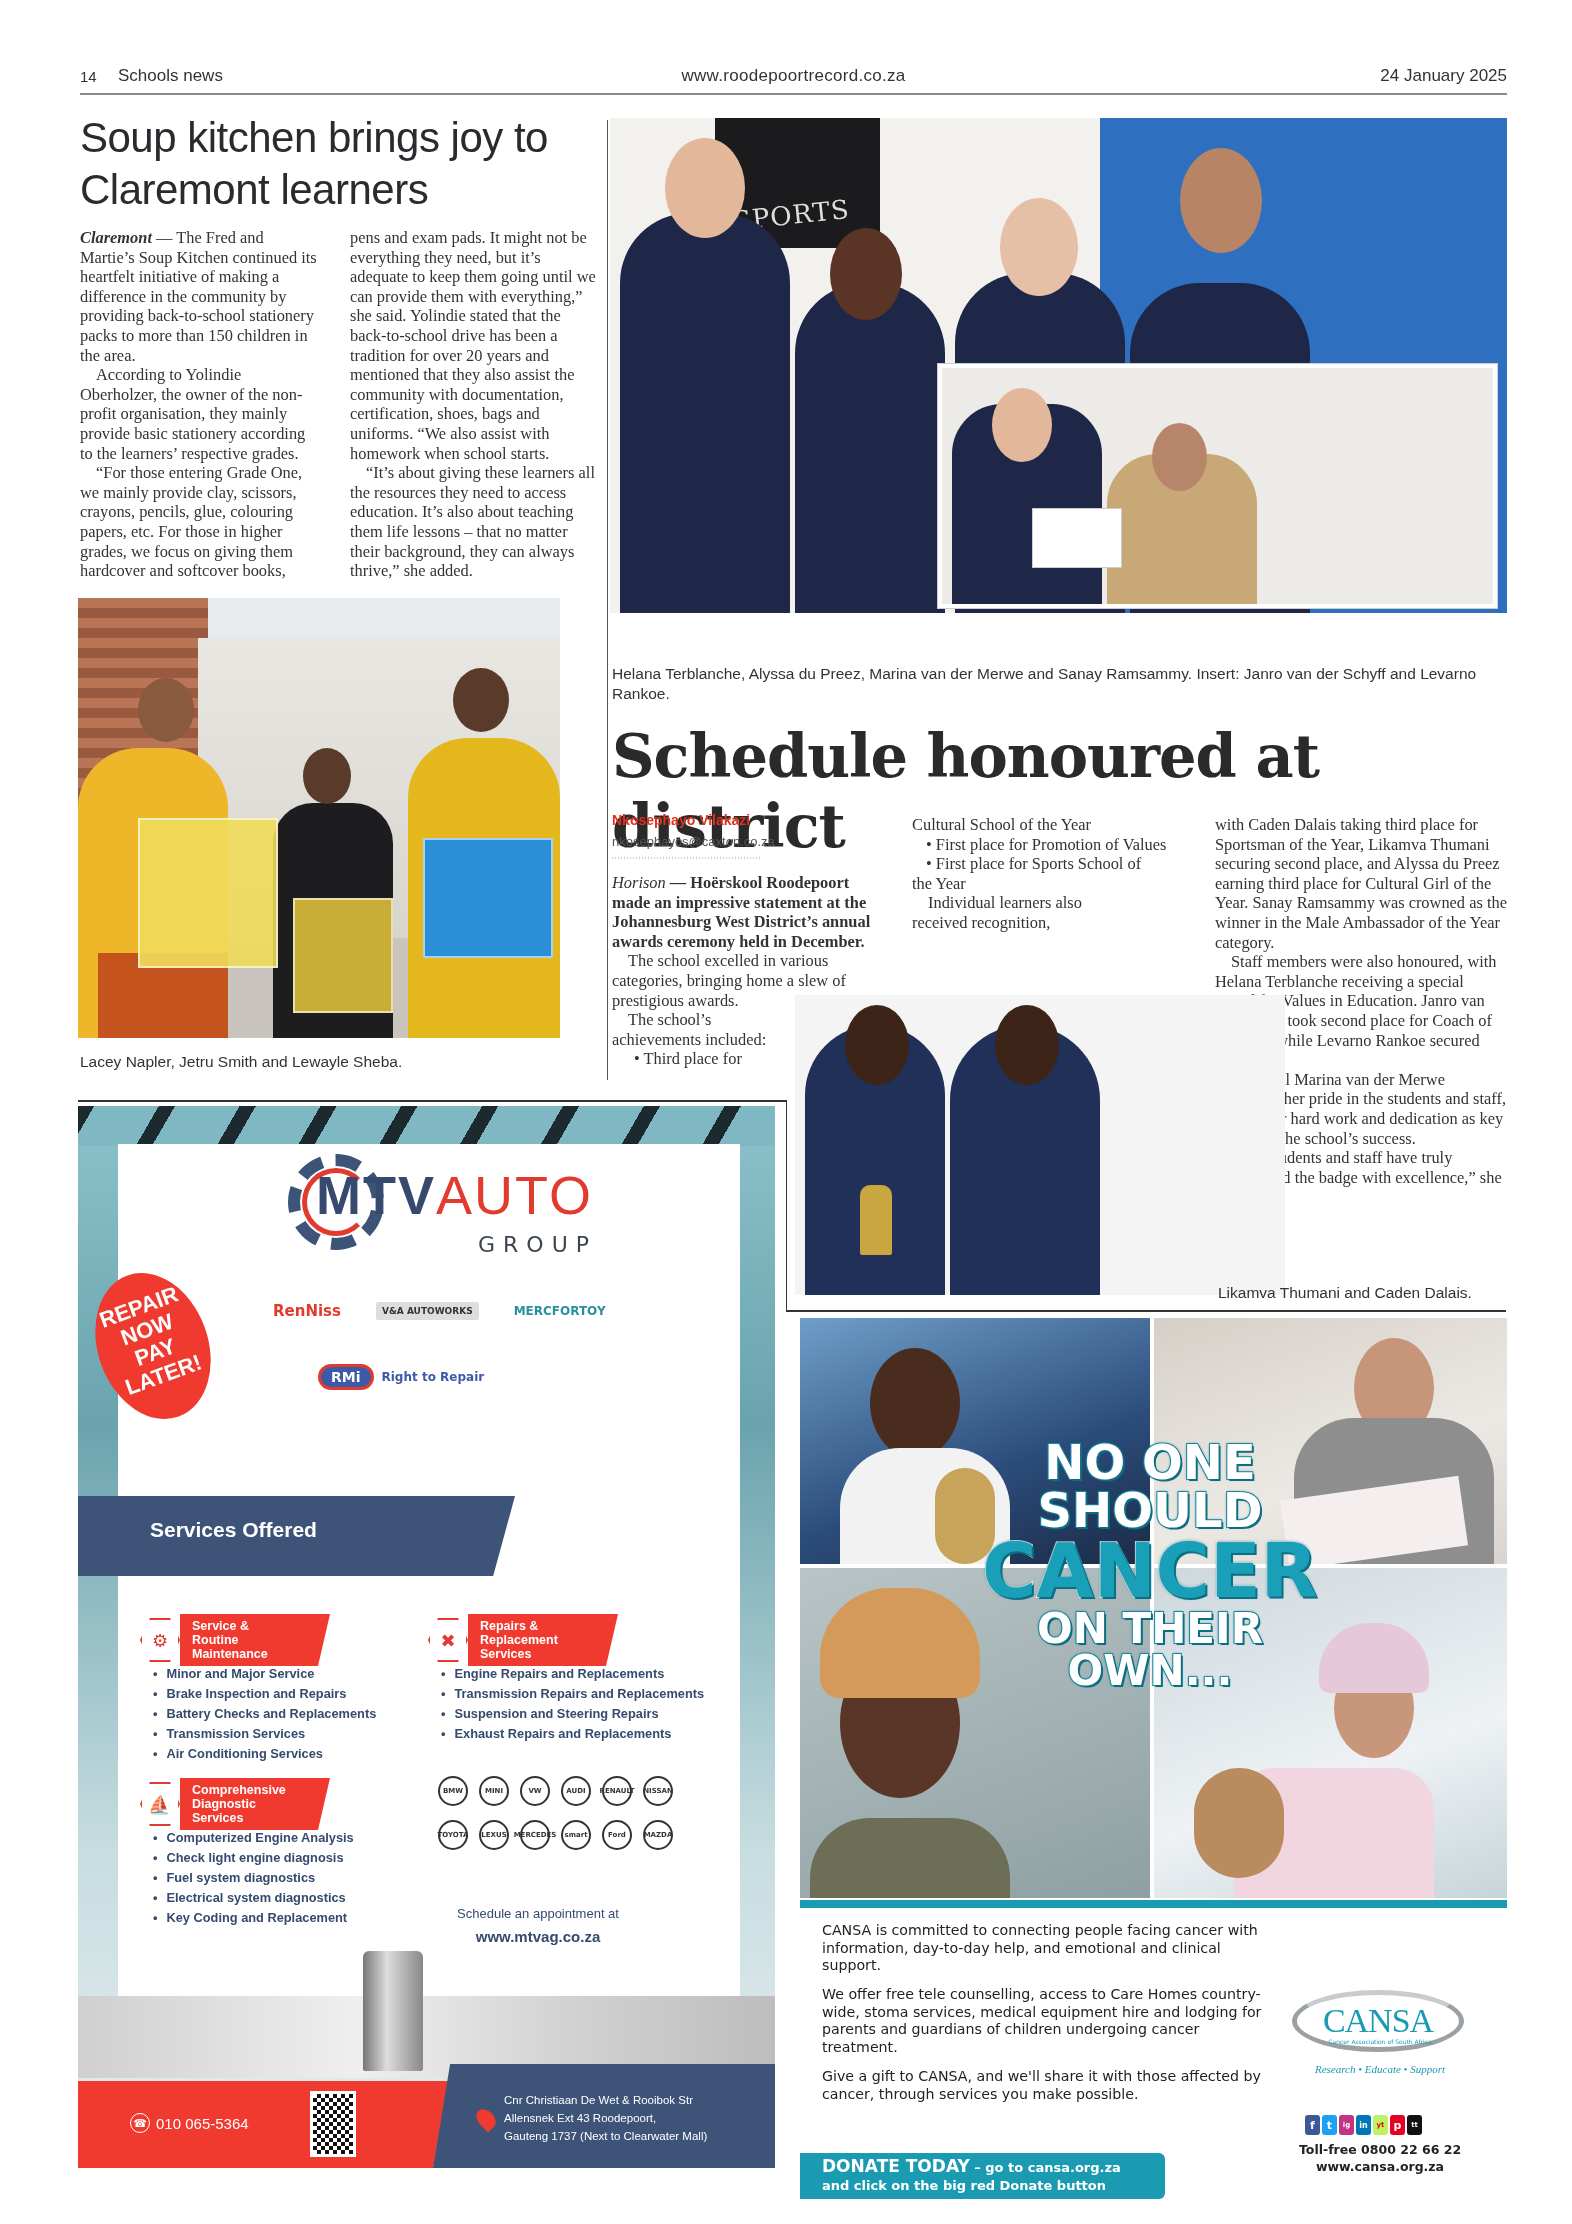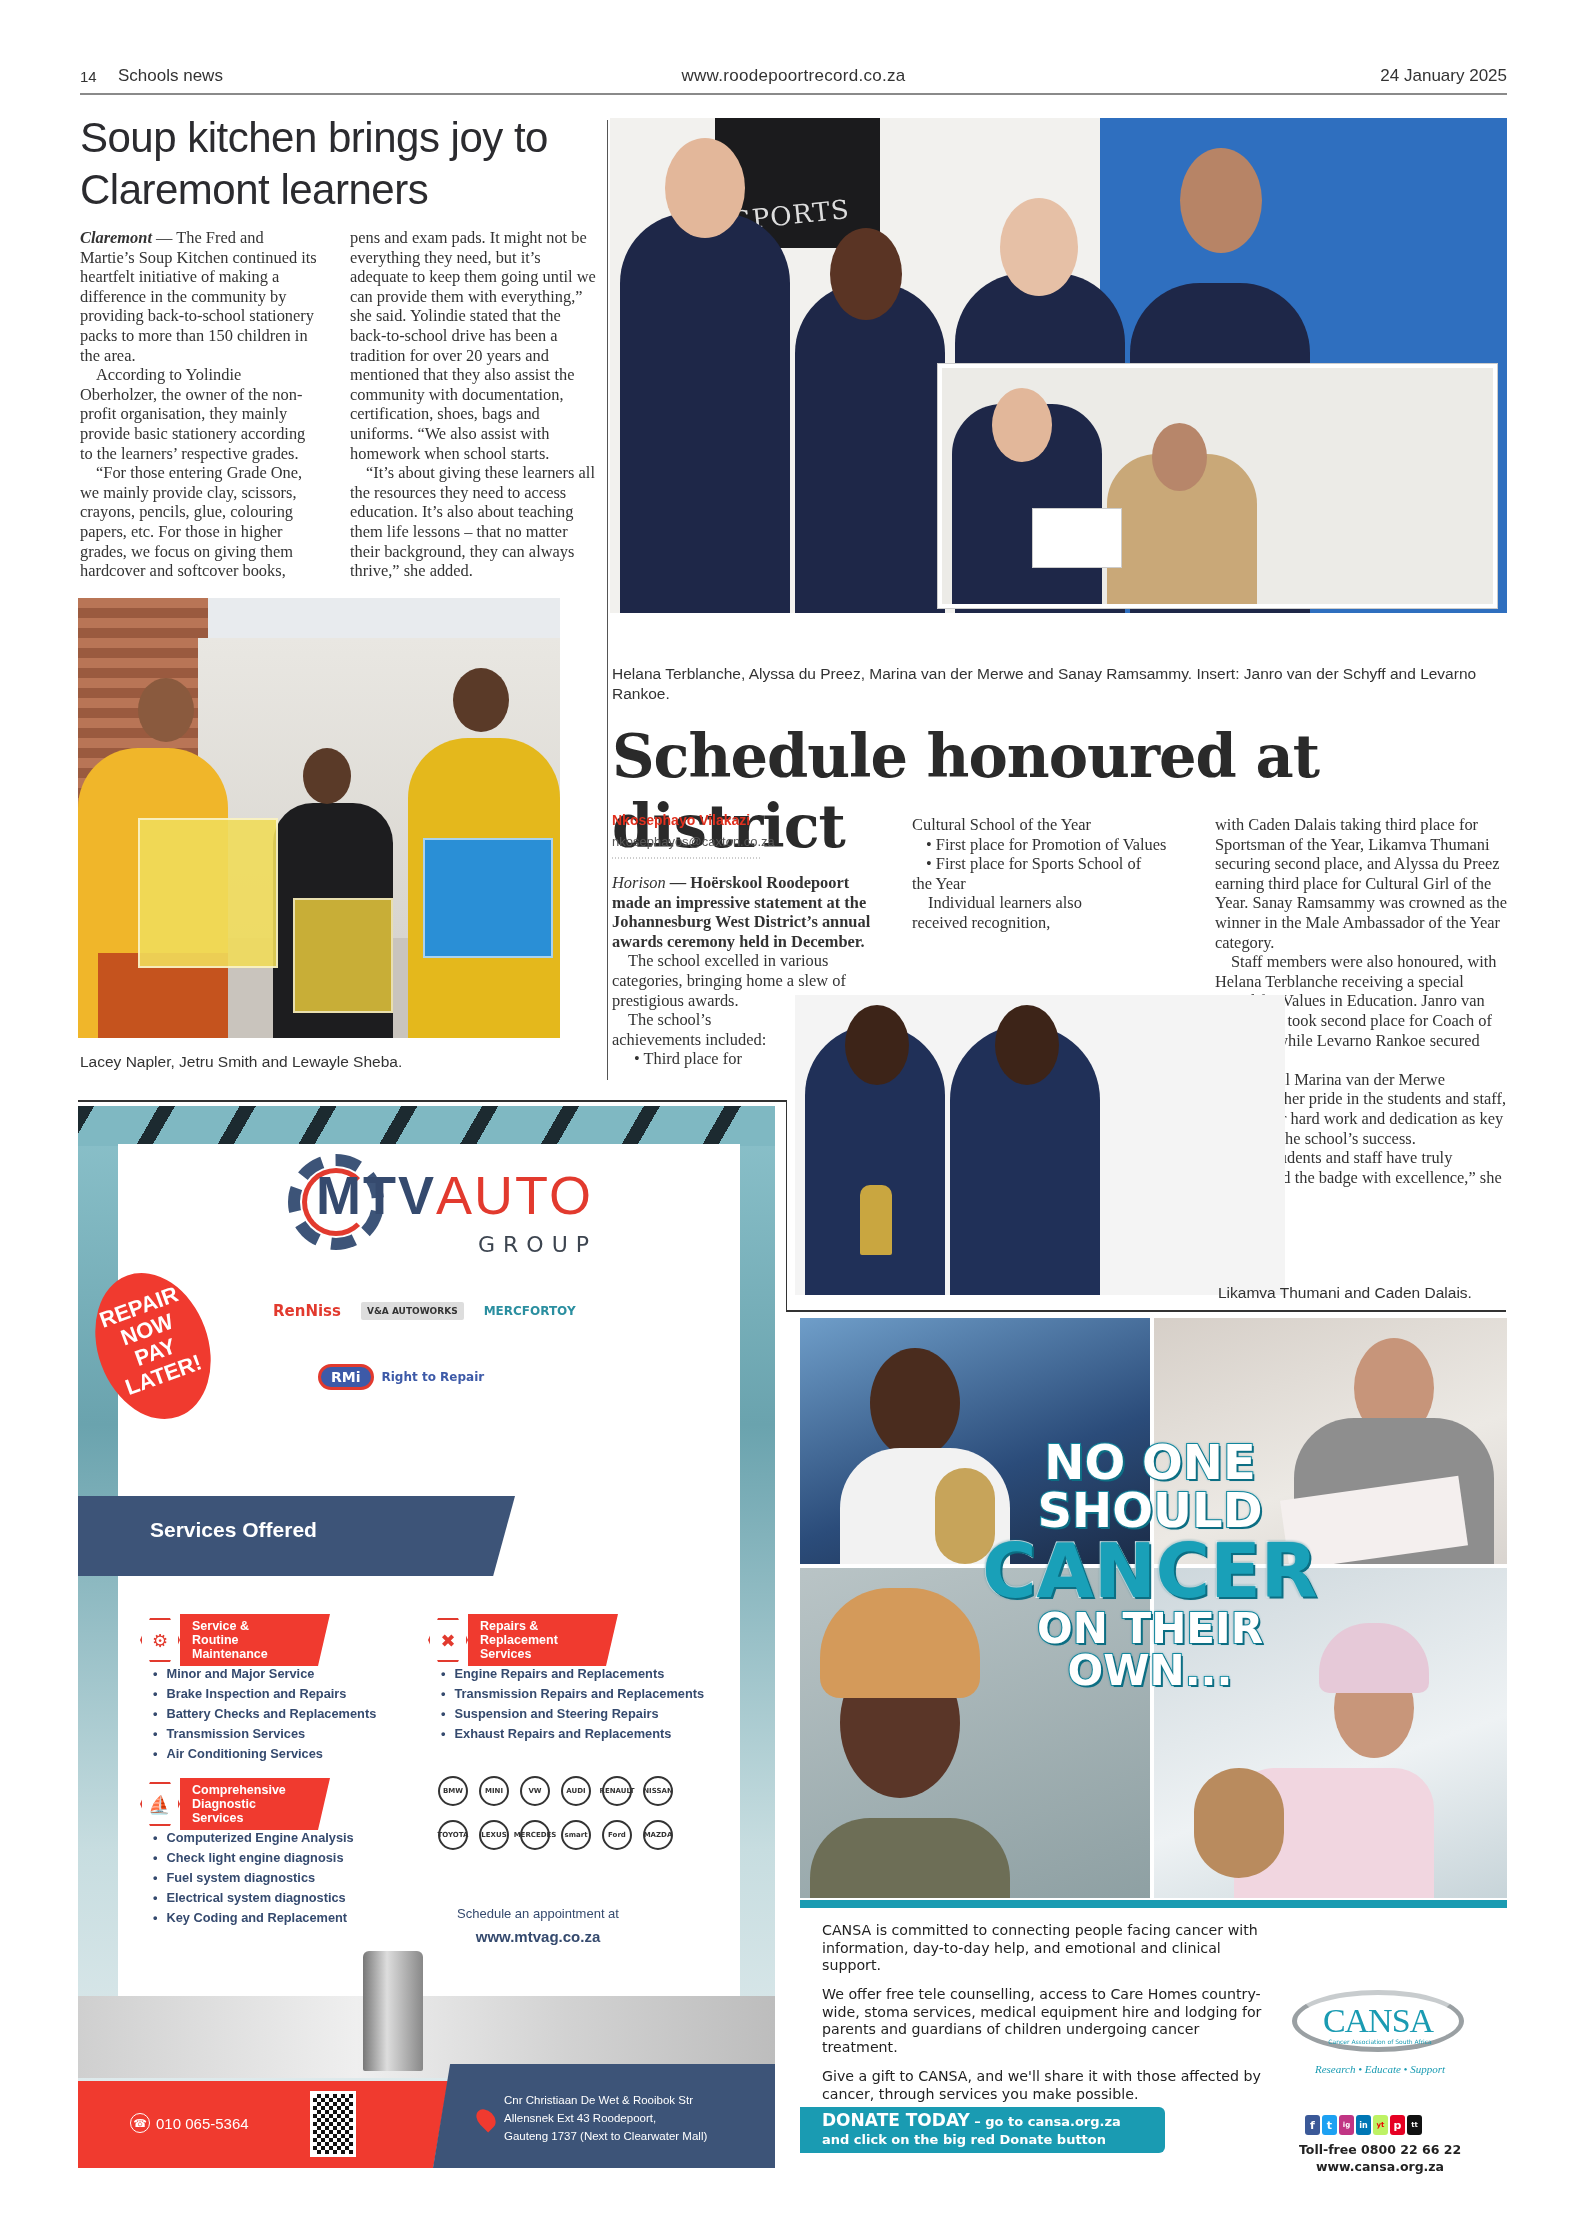--- a/index.html
+++ b/index.html
@@ -75,21 +75,21 @@
   .mtv { top: 1106px; left: 78px; width: 697px; height: 1062px; background: linear-gradient(180deg, #8cc2cb 0%, #6aa3ae 30%, #c7dde0 70%, #e6eef0 100%); overflow: hidden; font-family: "DejaVu Sans", sans-serif; }
   .mtv .beams { position:absolute; left:0; top:0; right:0; height: 40px; background: repeating-linear-gradient(120deg,#1c2a30 0 14px,#7fb8c2 14px 70px); }
   .mtv .panel { position:absolute; left: 40px; top: 38px; width: 622px; height: 920px; background:#ffffff; }
   .mtv .logo { position:absolute; left: 210px; top: 40px; width: 330px; height: 120px; }
   .mtv .gear { position:absolute; left: 0; top: 8px; width: 96px; height: 96px; border-radius: 50%; border: 12px dashed #3d5478; }
   .mtv .gear-in { position:absolute; left: 14px; top: 22px; width: 68px; height: 68px; border-radius:50%; border: 5px solid #e23a2e; border-right-color: transparent; }
   .mtv .brand { position:absolute; left: 28px; top: 18px; font-size: 54px; font-weight:bold; letter-spacing: 2px; color:#354a6e; font-family: "Liberation Sans", sans-serif; }
   .mtv .brand .auto { color:#e23a2e; font-weight: normal; }
   .mtv .group { position:absolute; left: 190px; top: 86px; font-size: 22px; letter-spacing: 8px; color: #3d4550; }
   .mtv .sticker { position:absolute; left: 20px; top: 165px; width: 110px; height: 150px; border-radius: 50%; background:#f03a2f; transform: rotate(-20deg); color:#fff; font-weight: bold; font-size: 22px; line-height: 24px; text-align:center; padding-top: 22px; font-family:"Liberation Sans", sans-serif; }
-  .mtv .partners { position:absolute; left: 195px; top: 170px; width: 340px; height: 70px; display:flex; gap: 20px; align-items:center; }
+  .mtv .partners { position:absolute; left: 195px; top: 170px; width: 340px; height: 70px; display:flex; gap: 35px; align-items:center; }
   .mtv .partner { font-size: 12px; font-weight:bold; text-align:center; }
   .mtv .partner.renniss { color:#e23a2e; font-size: 15px; }
   .mtv .partner.va { color:#333; background:#ddd; padding: 4px 6px; font-size: 9px; border-radius: 2px; }
   .mtv .partner.merc { color:#2b8fa0; font-size: 12px; }
   .mtv .rmi { position:absolute; left: 240px; top: 258px; display:flex; gap: 8px; align-items:center; }
   .mtv .rmi .r { background:#3d5aa8; color:#fff; border: 3px solid #e23a2e; border-radius: 20px; padding: 2px 10px; font-weight:bold; font-size: 14px; }
   .mtv .rmi .rt { color:#3d5aa8; font-weight:bold; font-size: 12px; line-height: 12px; }
   .mtv .tagline { position:absolute; left: 45px; top: 325px; width: 560px; text-align:center; font-size: 23px; font-weight:bold; color:#354a6e; letter-spacing: 0.5px; font-family:"Liberation Sans", sans-serif; }
   .mtv .svc-bar { position:absolute; left: 0; top: 390px; width: 437px; height: 80px; background:#3d5478; clip-path: polygon(0 0,100% 0,95% 100%,0 100%); }
   .mtv .svc-bar span { position:absolute; left: 72px; top: 22px; color:#fff; font-size: 21px; font-weight: bold; font-family:"Liberation Sans", sans-serif; }
@@ -123,21 +123,21 @@
   .cansa .q4 { left: 354px; top: 250px; width: 353px; height: 330px; background: linear-gradient(160deg,#cdd7dc,#eef2f4 60%,#c7d4d9); }
   .cansa .person { position:absolute; border-radius: 50%; }
   .cansa .headline { position:absolute; left: 140px; top: 120px; width: 420px; text-align:center; font-family: "DejaVu Sans", sans-serif; font-weight: bold; color:#fff; -webkit-text-stroke: 2px #1694ac; paint-order: stroke fill; line-height: 1; }
   .cansa .headline div { text-shadow: 0 0 3px #0d6f84, 2px 2px 0 #0d6f84; }
   .cansa .headline .l1, .cansa .headline .l2 { font-size: 48px; color:#fff; }
   .cansa .headline .l3 { font-size: 68px; color:#19a0b8; -webkit-text-stroke: 2px #fff; }
   .cansa .headline .l4 { font-size: 74px; color:#19a0b8; -webkit-text-stroke: 2px #fff; }
   .cansa .headline .l5, .cansa .headline .l6 { font-size: 42px; color:#fff; }
   .cansa .tealbar { position:absolute; left: 0; top: 582px; width: 707px; height: 8px; background:#1a9bb2; }
   .cansa .txt { position:absolute; left: 22px; width: 440px; font-size: 14.2px; line-height: 17.5px; color:#222; }
-  .cansa .donate { position:absolute; left: 0; top: 789px; width: 365px; height: 46px; background:#1a9bb2; border-radius: 0 6px 6px 0; color:#fff; font-weight:bold; padding: 4px 0 0 22px; font-size: 13px; line-height: 18px; }
+  .cansa .donate { position:absolute; left: 0; top: 835px; width: 365px; height: 46px; background:#1a9bb2; border-radius: 0 6px 6px 0; color:#fff; font-weight:bold; padding: 4px 0 0 22px; font-size: 13px; line-height: 18px; }
   .cansa .donate .big { font-size: 17px; }
   .cansa .logo-oval { position:absolute; left: 492px; top: 672px; width: 172px; height: 62px; border-radius: 50%; border: 5px solid #9aa0a3; border-top-color: #c8ccce; display:flex; align-items:center; justify-content:center; }
   .cansa .logo-oval span { font-family: "Liberation Serif", serif; color:#1a9bb2; font-size: 34px; letter-spacing: -1px; }
   .cansa .logo-sub { position:absolute; left: 500px; top: 720px; width: 160px; text-align:center; font-size: 6px; color:#1a9bb2; }
   .cansa .tag { position:absolute; left: 480px; top: 745px; width: 200px; text-align:center; font-family:"Liberation Serif", serif; font-style: italic; color:#1a9bb2; font-size: 11px; }
   .cansa .social { position:absolute; left: 505px; top: 797px; display:flex; gap: 2px; }
   .cansa .social span { width: 15px; height: 20px; border-radius: 3px; color:#fff; font-size: 11px; font-weight:bold; display:flex; align-items:center; justify-content:center; }
   .cansa .toll { position:absolute; left: 480px; top: 823px; width: 200px; text-align:center; font-size: 12.5px; font-weight:bold; color:#222; line-height: 17px; }
 </style>
 </head>

